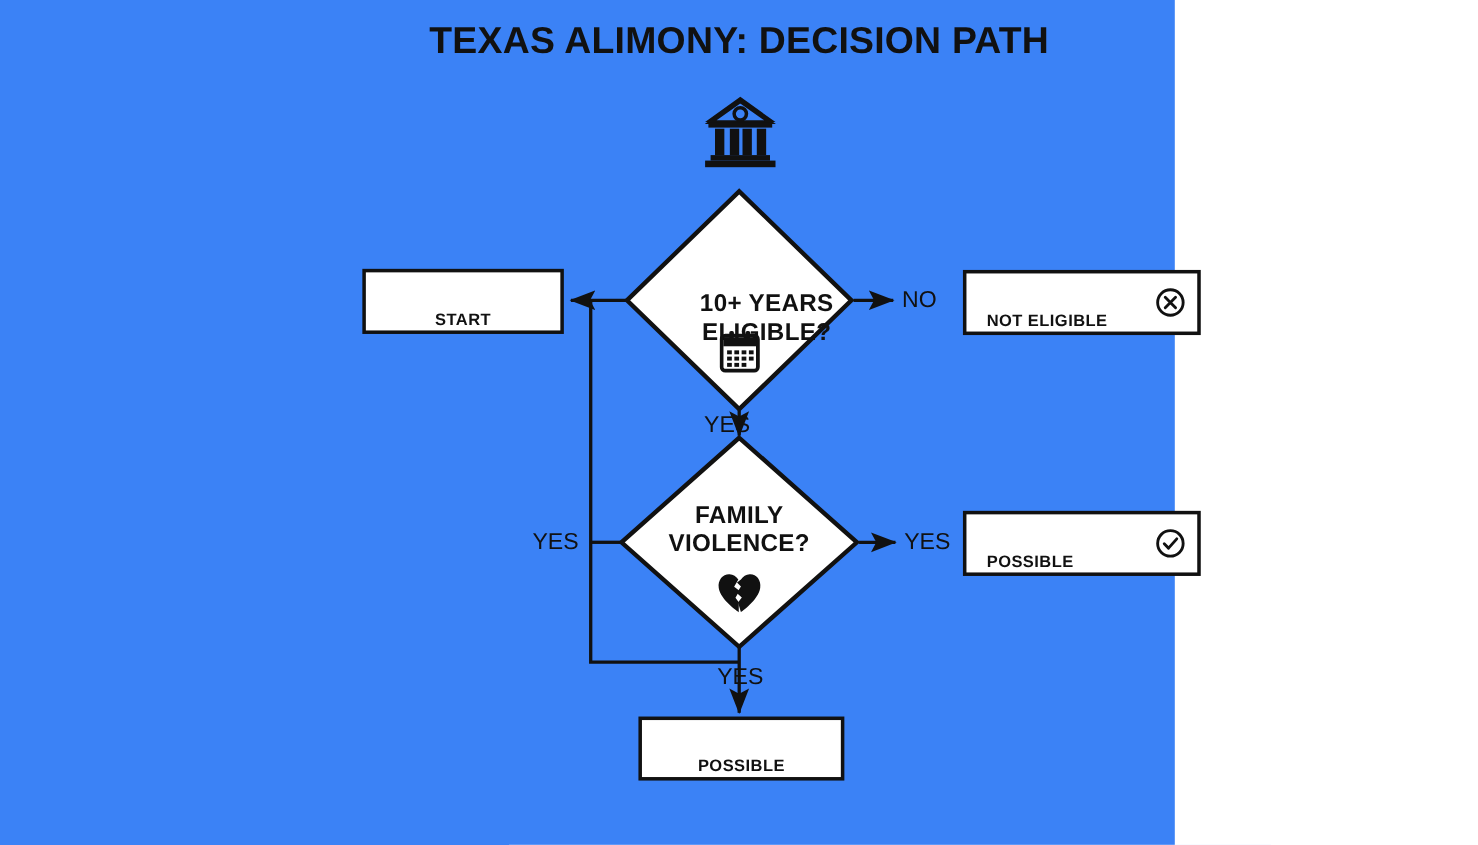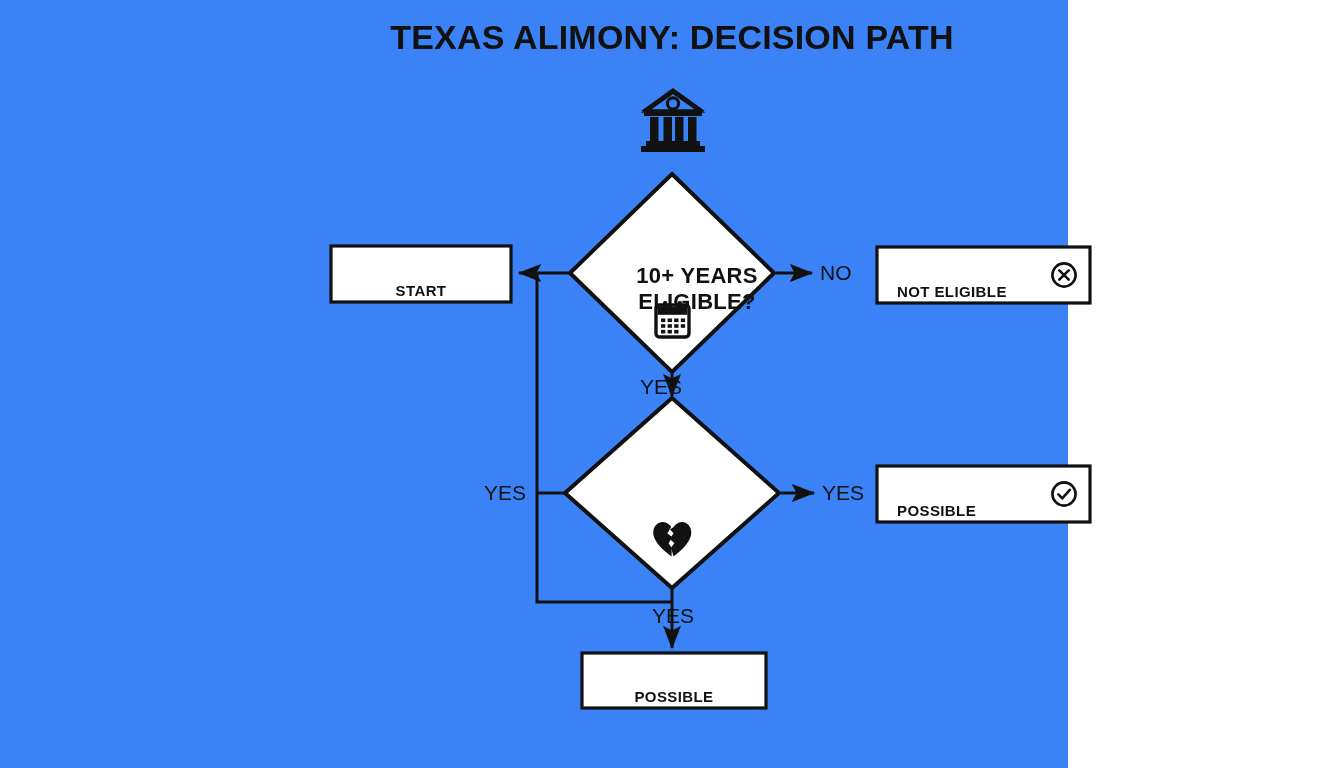--- a/index.html
+++ b/index.html
@@ -184,20 +184,24 @@
 
   <div class="node-text box-label" style="left:897px; top:247px; width:145px; height:56px; justify-content:flex-start;">NOT ELIGIBLE</div>
 
   <span class="icon-slot" style="left:1050px; top:261px;">
     <svg width="28" height="28" viewBox="0 0 28 28" xmlns="http://www.w3.org/2000/svg">
       <circle cx="14" cy="14" r="11.6" fill="none" stroke="#111111" stroke-width="2.6"></circle>
       <path d="M9.3 9.3 L18.7 18.7 M18.7 9.3 L9.3 18.7" stroke="#111111" stroke-width="2.6" stroke-linecap="round"></path>
     </svg>
   </span>
 
+  <div class="node-text diamond-label" style="left:572px; top:452px; width:200px; height:58px;">
+    <span>FAMILY</span>
+    <span>VIOLENCE?</span>
+  </div>
 
   <span class="icon-slot" style="left:652px; top:520px;">
     <svg width="40" height="38" viewBox="0 0 40 38" xmlns="http://www.w3.org/2000/svg">
 
       <path d="M19.6 36.5 C19.6 36.5 3 25.6 1.4 14.6
                C0.3 7.1 5.4 1.8 11.2 2.1
                C14.6 2.3 17.3 4.2 19.2 6.8
                L15.4 13.4 L20.2 17.0 L16.6 23.4 L19.6 27.5 Z" fill="#111111"></path>
 
       <path d="M21.6 6.9 C23.5 4.2 26.2 2.3 29.6 2.1

